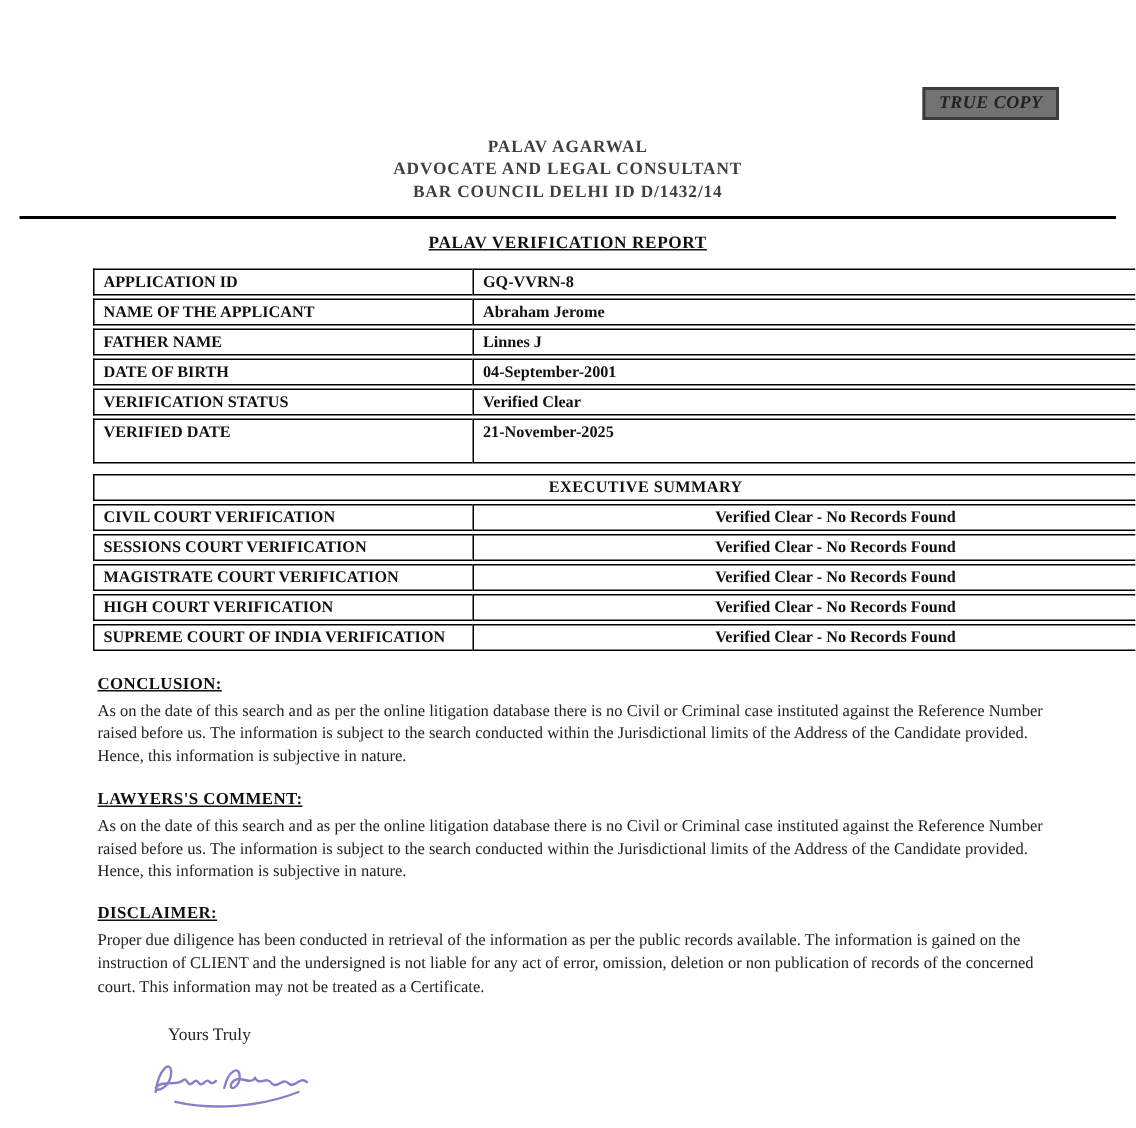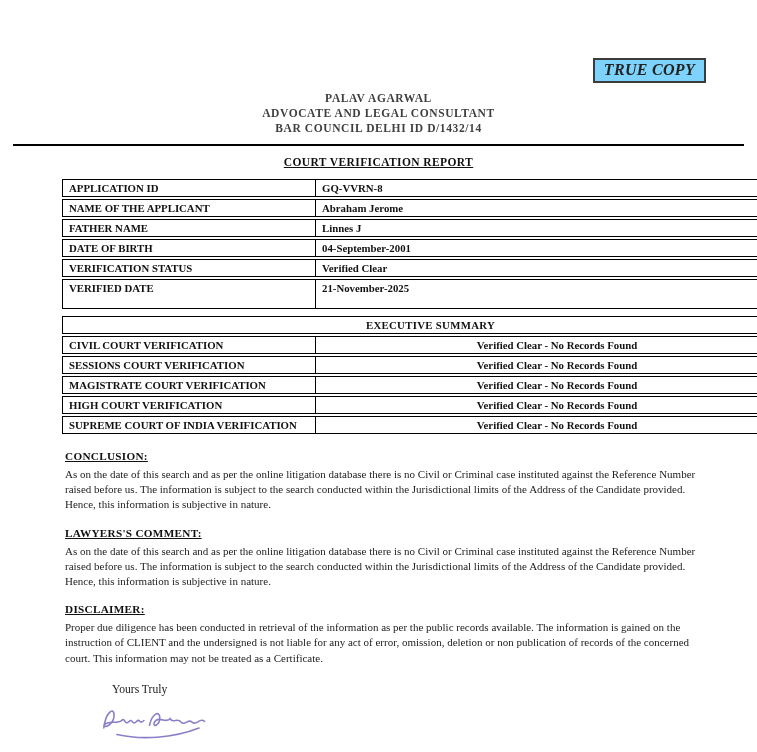--- a/index.html
+++ b/index.html
@@ -12,24 +12,24 @@
     background:#fff;
   }
   
   .true-copy{
     position:absolute;
     top:58px;right:51px;
     border:2px solid #3c3c3c;
     padding:1px 9px 2px 9px;
     font-weight:bold;
     font-style:italic;
-    font-size:16px;
+    font-size:12px;
     letter-spacing:.3px;
     color:#222;
-    background:#7dd3fc;
+    background:#737373;
   }
   
   .letterhead{
     padding-top:91px;
     text-align:center;
     color:#3f3f3f;
     font-weight:bold;
     font-size:11.5px;
     letter-spacing:.6px;
     line-height:15px;
@@ -115,21 +115,21 @@
 
   <div class="letterhead">
     <div>PALAV AGARWAL</div>
     <div>ADVOCATE AND LEGAL CONSULTANT</div>
     <div>BAR COUNCIL DELHI ID D/1432/14</div>
   </div>
 
   <hr class="rule">
 
   <div class="report-title">
-    <span>COURT VERIFICATION REPORT</span>
+    <span>PALAV VERIFICATION REPORT</span>
   </div>
 
   <table class="doc details">
     <tbody>
       <tr>
         <td class="lbl">APPLICATION ID</td>
         <td class="val">GQ-VVRN-8</td>
       </tr>
       <tr>
         <td class="lbl">NAME OF THE APPLICANT</td>

